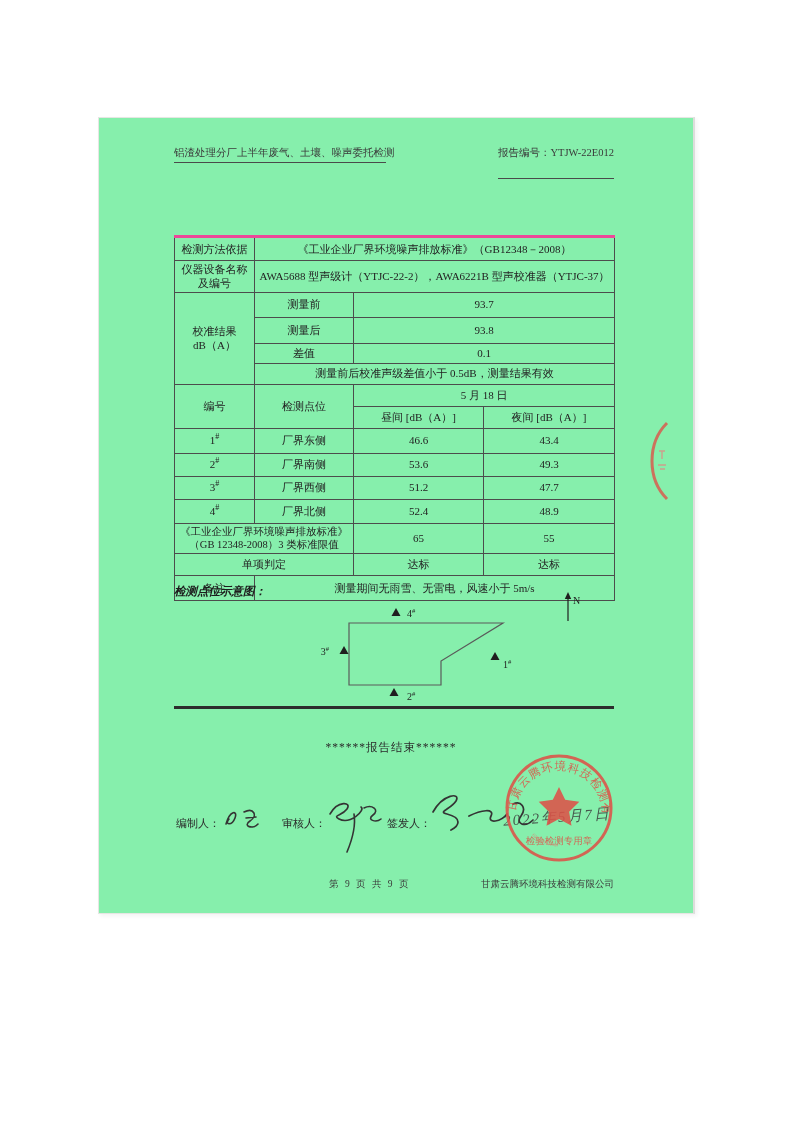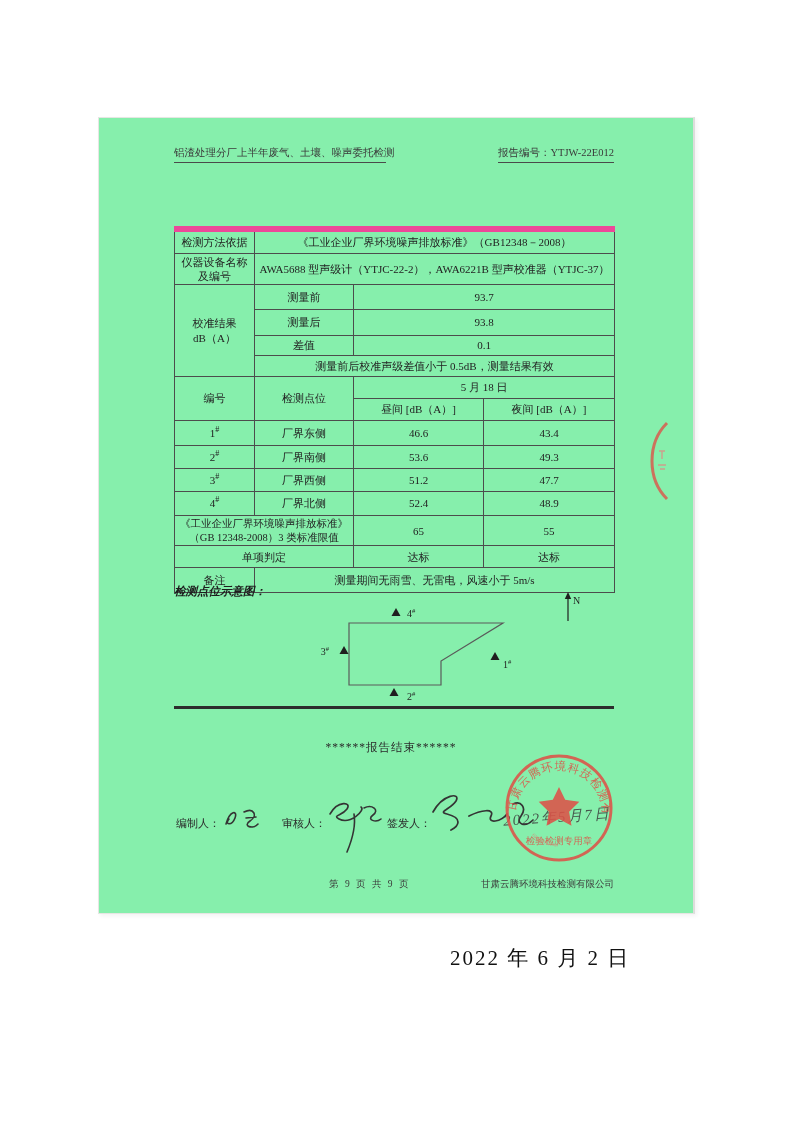--- a/index.html
+++ b/index.html
@@ -11,30 +11,30 @@
   .scan{
     position:absolute;left:98px;top:117px;width:594px;height:795px;
     background:#86efac;border:1px solid #e6e6e3;border-right:2px solid #dddddb;
     box-shadow:2px 2px 4px rgba(0,0,0,0.05);
   }
   .doc-header{position:absolute;left:75px;top:28px;width:440px;font-size:10.5px;color:#3a3a3a;}
   .doc-header .hleft{
     position:absolute;left:0;top:0;width:212px;border-bottom:1px solid #4a4a4a;padding-bottom:2px;white-space:nowrap;
   }
   .doc-header .hright{
-    position:absolute;right:0;top:0;border-bottom:1px solid #4a4a4a;padding-bottom:2px;white-space:nowrap;
+    position:absolute;right:0;top:0;border-bottom:1px solid #4a4a4a;padding-bottom:18px;white-space:nowrap;
   }
   .doc-title{
     position:absolute;left:0;top:70px;width:594px;text-align:center;
     font-size:15px;font-weight:bold;letter-spacing:1px;color:#1e1e1e;white-space:pre;
   }
   table.res{
-    position:absolute;left:75px;top:108px;width:440px;border-collapse:collapse;
+    position:absolute;left:75px;top:117px;width:440px;border-collapse:collapse;
     font-size:11px;color:#222;table-layout:fixed;
-    border-top:6px solid #ec4899;
+    border-top:3px solid #ec4899;
     border-radius:8px;
   }
   table.res td{
     border:1px solid #4c4c4c;text-align:center;vertical-align:middle;
     padding:1px 3px;line-height:1.3;overflow:hidden;
   }
   .pre{white-space:pre-line;}
   sup.hash{font-size:8px;vertical-align:super;line-height:0;}
   .diagram-label{
     position:absolute;left:75px;top:466px;font-weight:bold;font-size:11.5px;color:#1d1d1d;font-style:italic;
@@ -222,14 +222,13 @@
   </svg>
 
   <div class="scan-footer">
     <span class="pageno">第 9 页 共 9 页</span>
     <span class="org">甘肃云腾环境科技检测有限公司</span>
   </div>
 
 </div>
 
 <div class="bottom-block">
-  <div class="bottom-date">2022 年 6 月 2 日</div>
 </div>
 
 </body></html>

